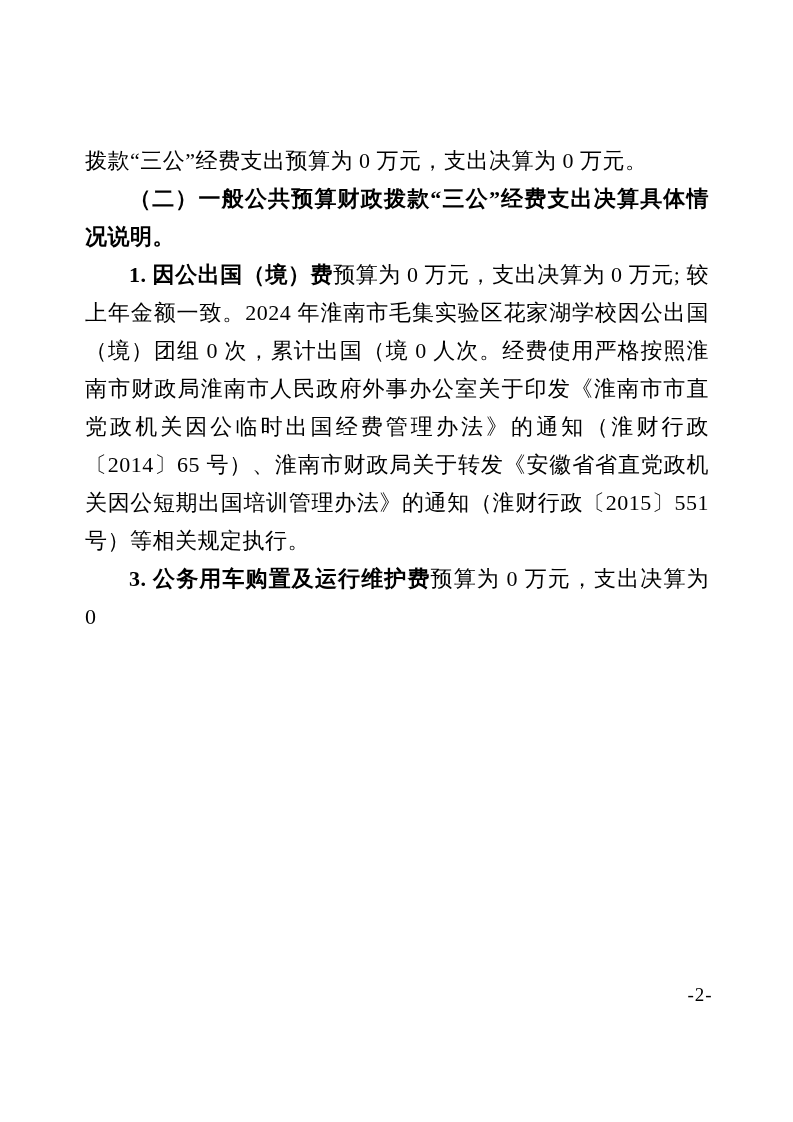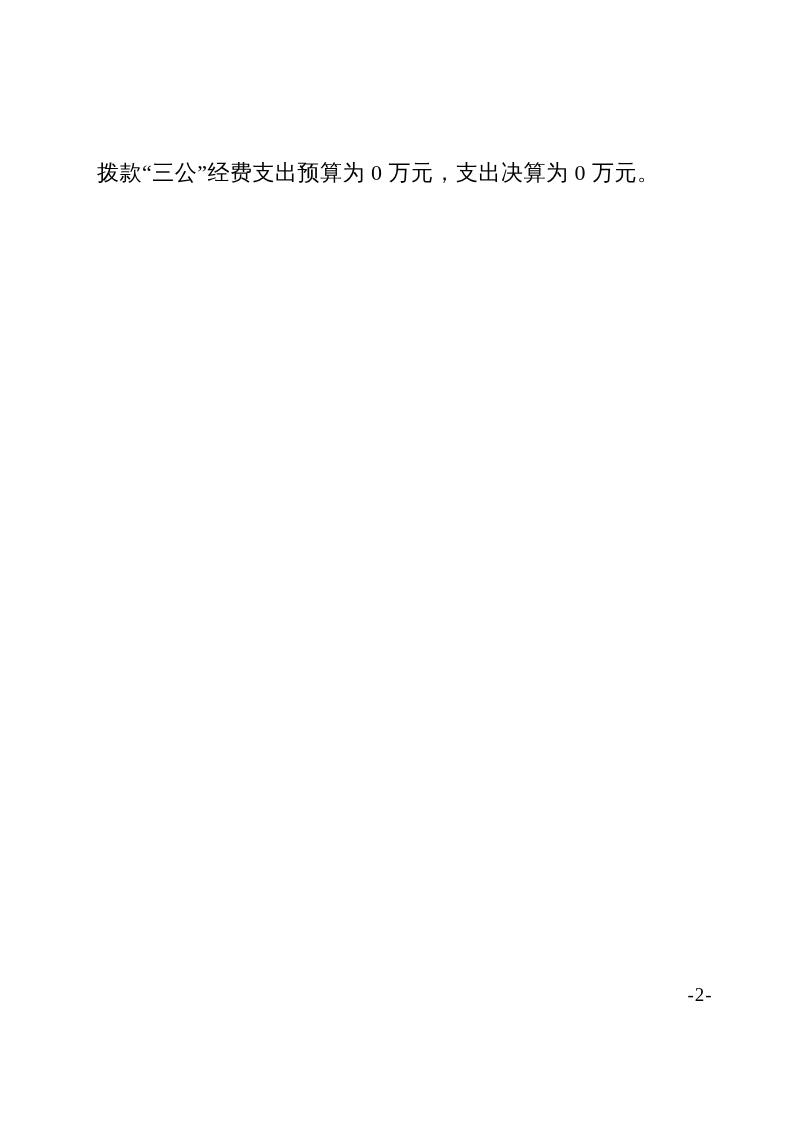--- a/index.html
+++ b/index.html
@@ -21,21 +21,21 @@
     left: 85px;
     top: 142px;
     width: 624px;
     font-size: 22px;
     line-height: 38px;
     letter-spacing: 0.5px;
     text-align: justify;
     text-justify: inter-ideograph;
   }
   .para {
-    margin: 12px;
+    margin: 0;
     padding: 0;
   }
   .para.indent {
     text-indent: 2em;
   }
   .run-bold {
     font-weight: 700;
   }
   .page-number {
     position: absolute;
@@ -48,15 +48,18 @@
     font-family: "Liberation Serif", serif;
     color: #000000;
   }
 </style>
 </head>
 <body>
 
 <div class="page">
   <div class="content" id="document-body">
       <p class="para"><span class="run-normal">拨款“三公”经费支出预算为 0 万元，支出决算为 0 万元。</span></p>
+      <p class="para indent"><span class="run-bold">（二）一般公共预算财政拨款“三公”经费支出决算具体情况说明。</span></p>
+      <p class="para indent"><span class="run-bold">1. 因公出国（境）费</span><span class="run-normal">预算为 0 万元，支出决算为 0 万元; 较上年金额一致。2024 年淮南市毛集实验区花家湖学校因公出国（境）团组 0 次，累计出国（境 0 人次。经费使用严格按照淮南市财政局淮南市人民政府外事办公室关于印发《淮南市市直党政机关因公临时出国经费管理办法》的通知（淮财行政〔2014〕65 号）、淮南市财政局关于转发《安徽省省直党政机关因公短期出国培训管理办法》的通知（淮财行政〔2015〕551 号）等相关规定执行。</span></p>
+      <p class="para indent"><span class="run-bold">3. 公务用车购置及运行维护费</span><span class="run-normal">预算为 0 万元，支出决算为 0</span></p>
     </div>
   <div class="page-number">-2-</div>
 </div>
 
 </body></html>

